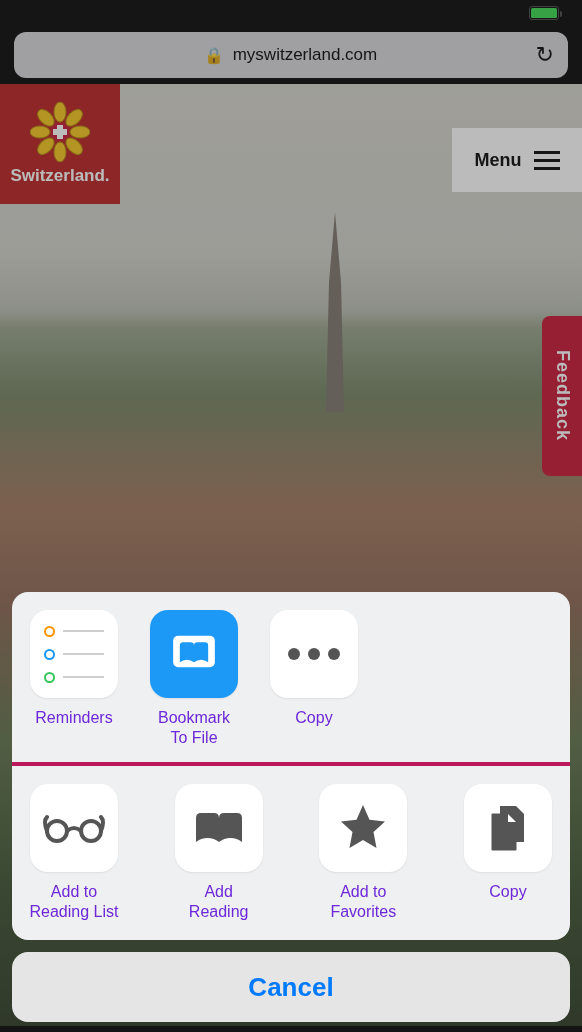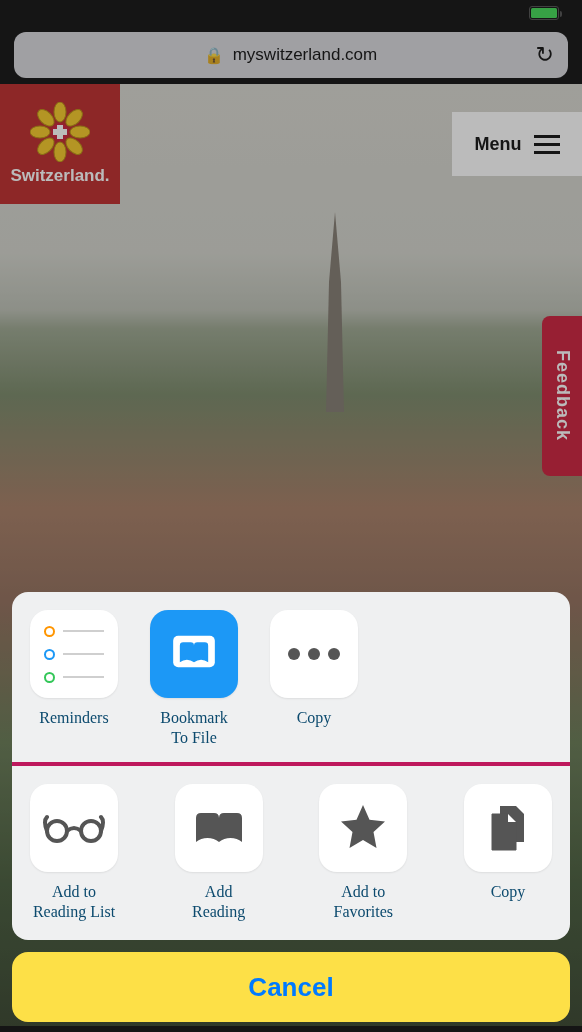--- a/index.html
+++ b/index.html
@@ -71,21 +71,21 @@
   top: 0; left: 0;
   width: 120px; height: 120px;
   background: #b91c1c;
   display: flex; flex-direction: column; align-items: center; justify-content: center;
   z-index: 2;
 }
 .logo-flower { width: 60px; height: 60px; position: relative; }
 .logo-flower svg { width: 100%; height: 100%; }
 .logo-text { color: #fff; font-size: 17px; font-weight: 700; margin-top: 4px; }
 .menu-box {
-  position: absolute; top: 28px; right: 0;
+  position: absolute; top: 44px; right: 0;
   width: 130px; height: 64px;
   background: #fff;
   display: flex; align-items: center; justify-content: center; gap: 12px;
   z-index: 2;
 }
 .menu-label { font-weight: 700; font-size: 18px; }
 .hamburger { display: flex; flex-direction: column; gap: 5px; }
 .hamburger span { width: 26px; height: 3px; background: #000; }
 .feedback {
   position: absolute;
@@ -138,30 +138,29 @@
 .tile {
   width: 88px; height: 88px;
   background: #fff;
   border-radius: 18px;
   display: flex; align-items: center; justify-content: center;
   box-shadow: 0 1px 2px rgba(0,0,0,.08);
 }
 .tile.blue { background: #1c98f6; }
 .share-label {
   font-size: 16px;
-  color: #0c4a6e;
+  color: #6d28d9;
   text-align: center;
   line-height: 1.25;
   white-space: pre-line;
-  font-family: Liberation Serif, serif;
 }
 .cancel-btn {
   margin-top: 12px;
   height: 70px;
-  background: #fde047;
+  background: #e5e5e5;
   border-radius: 16px;
   display: flex; align-items: center; justify-content: center;
   font-size: 26px;
   font-weight: 600;
   color: #007aff;
 }
 
 
 .reminders-lines { width: 60px; display: flex; flex-direction: column; gap: 12px; }
 .rem-line { display: flex; align-items: center; gap: 8px; }

